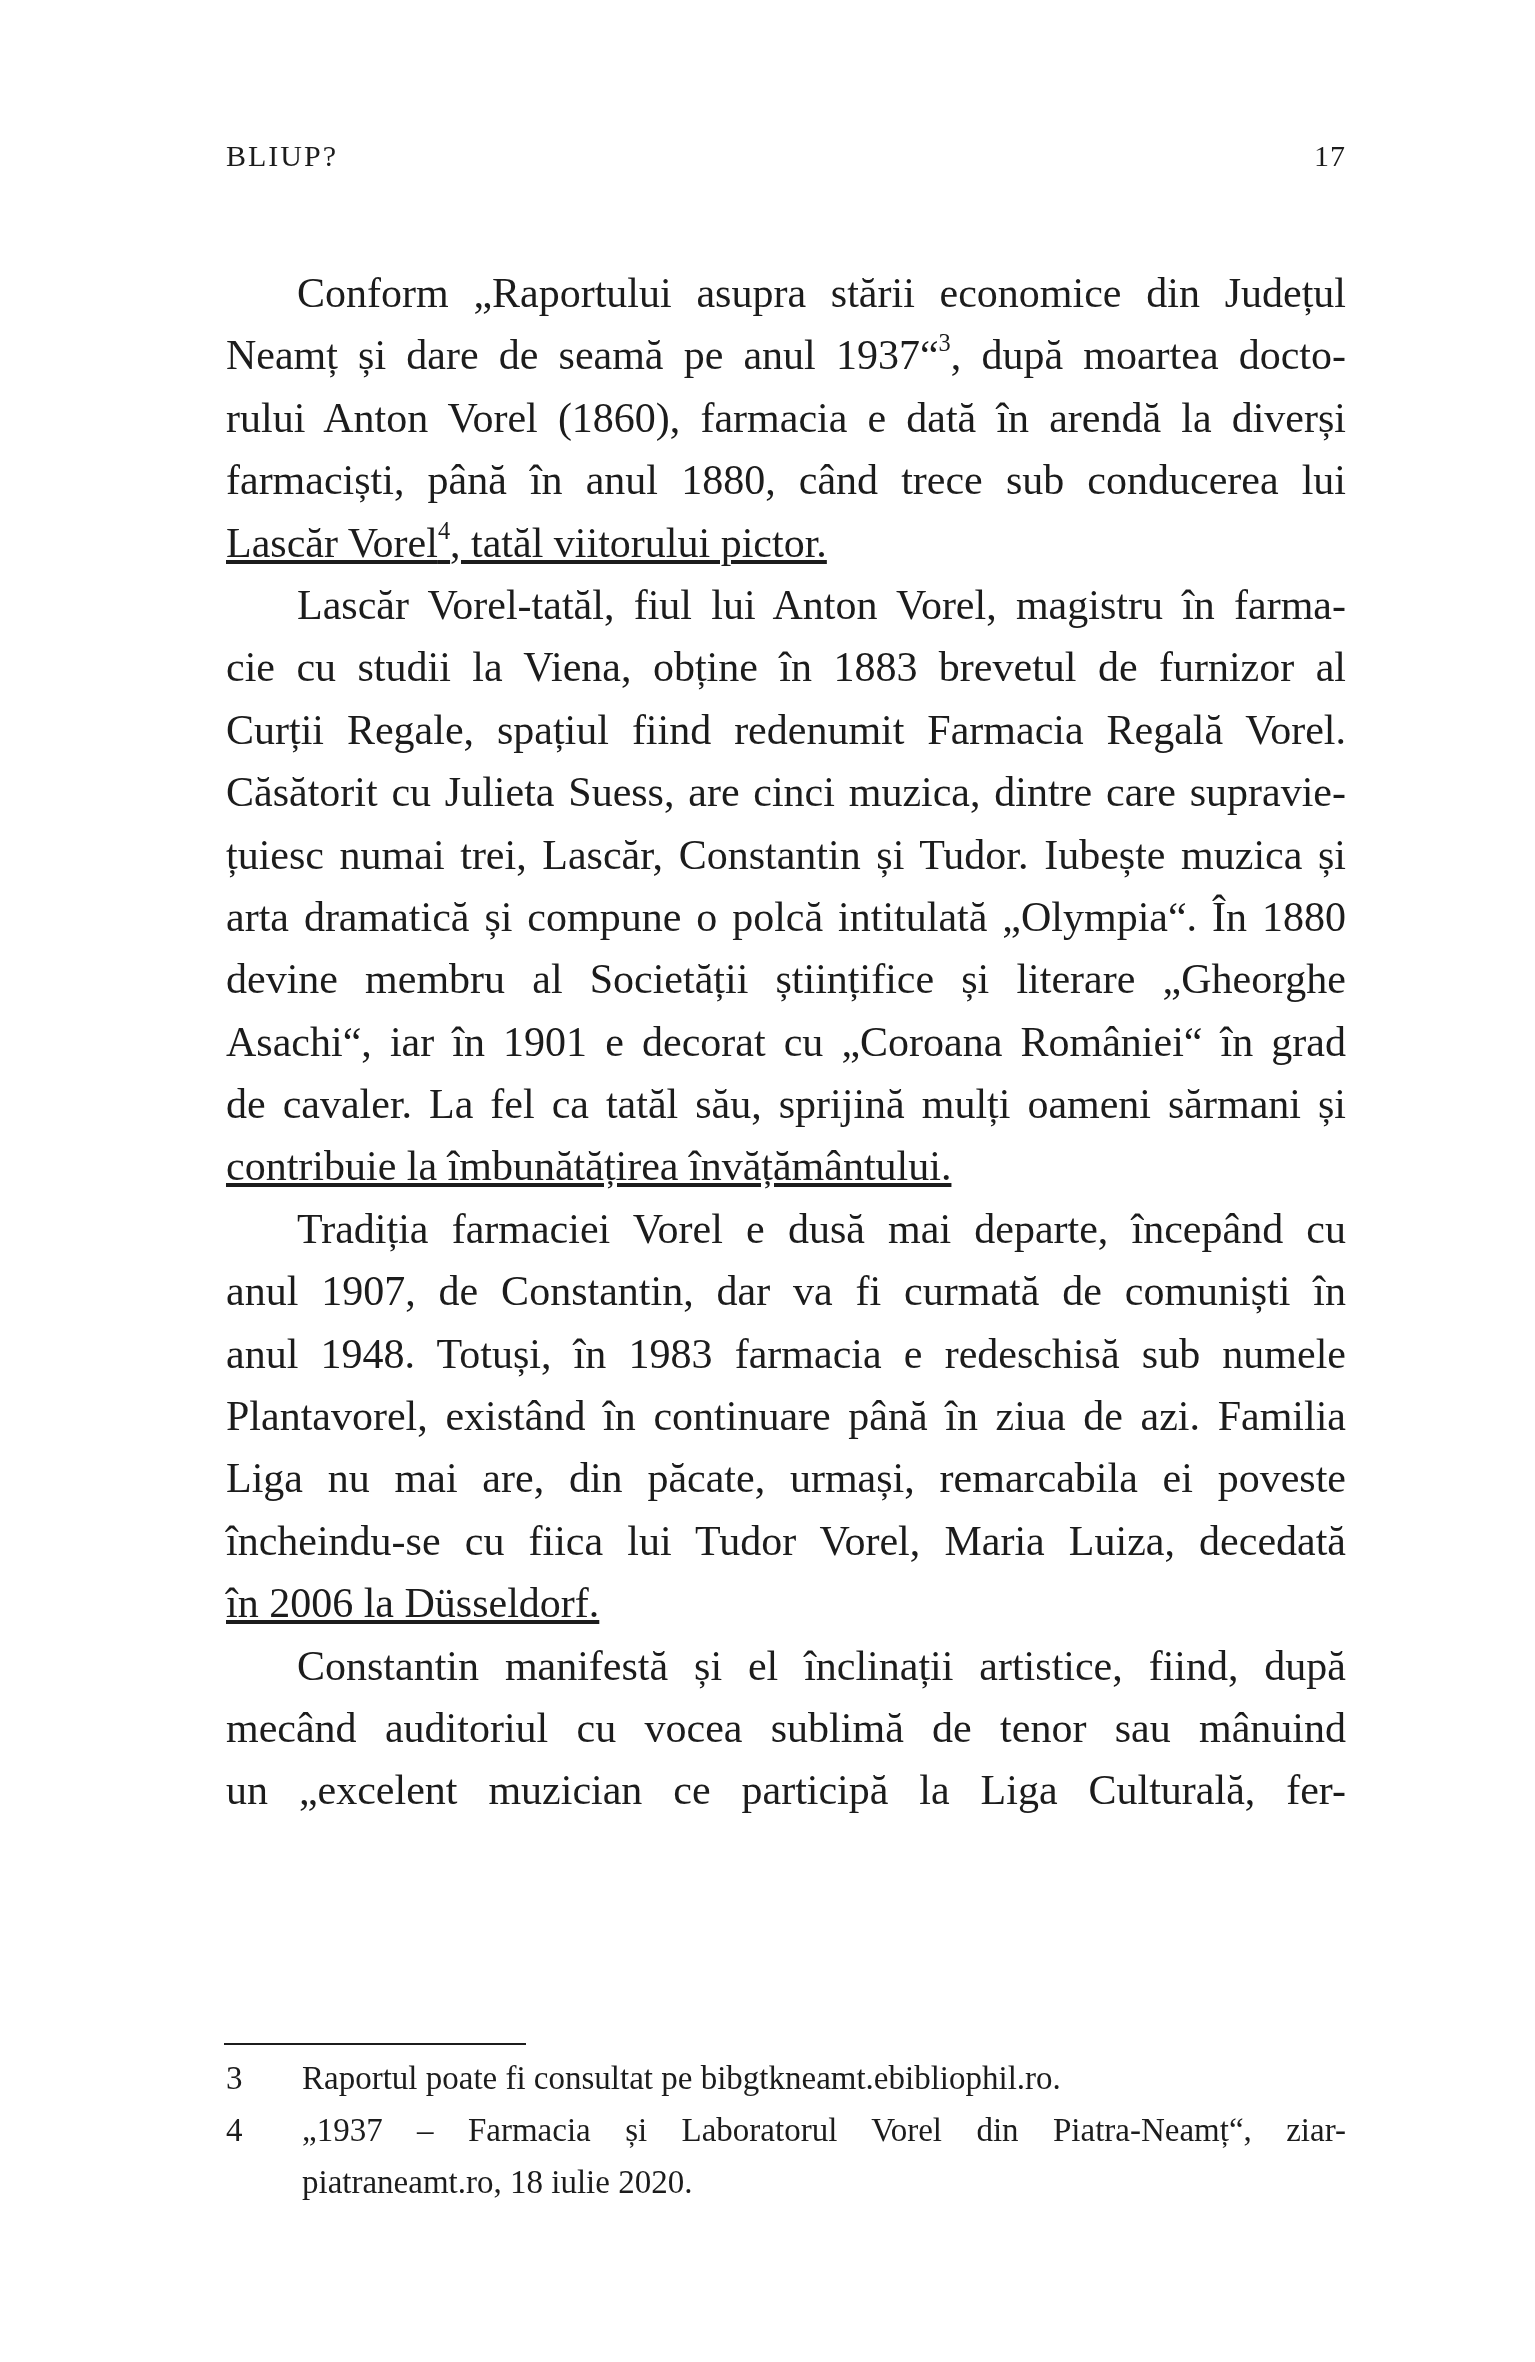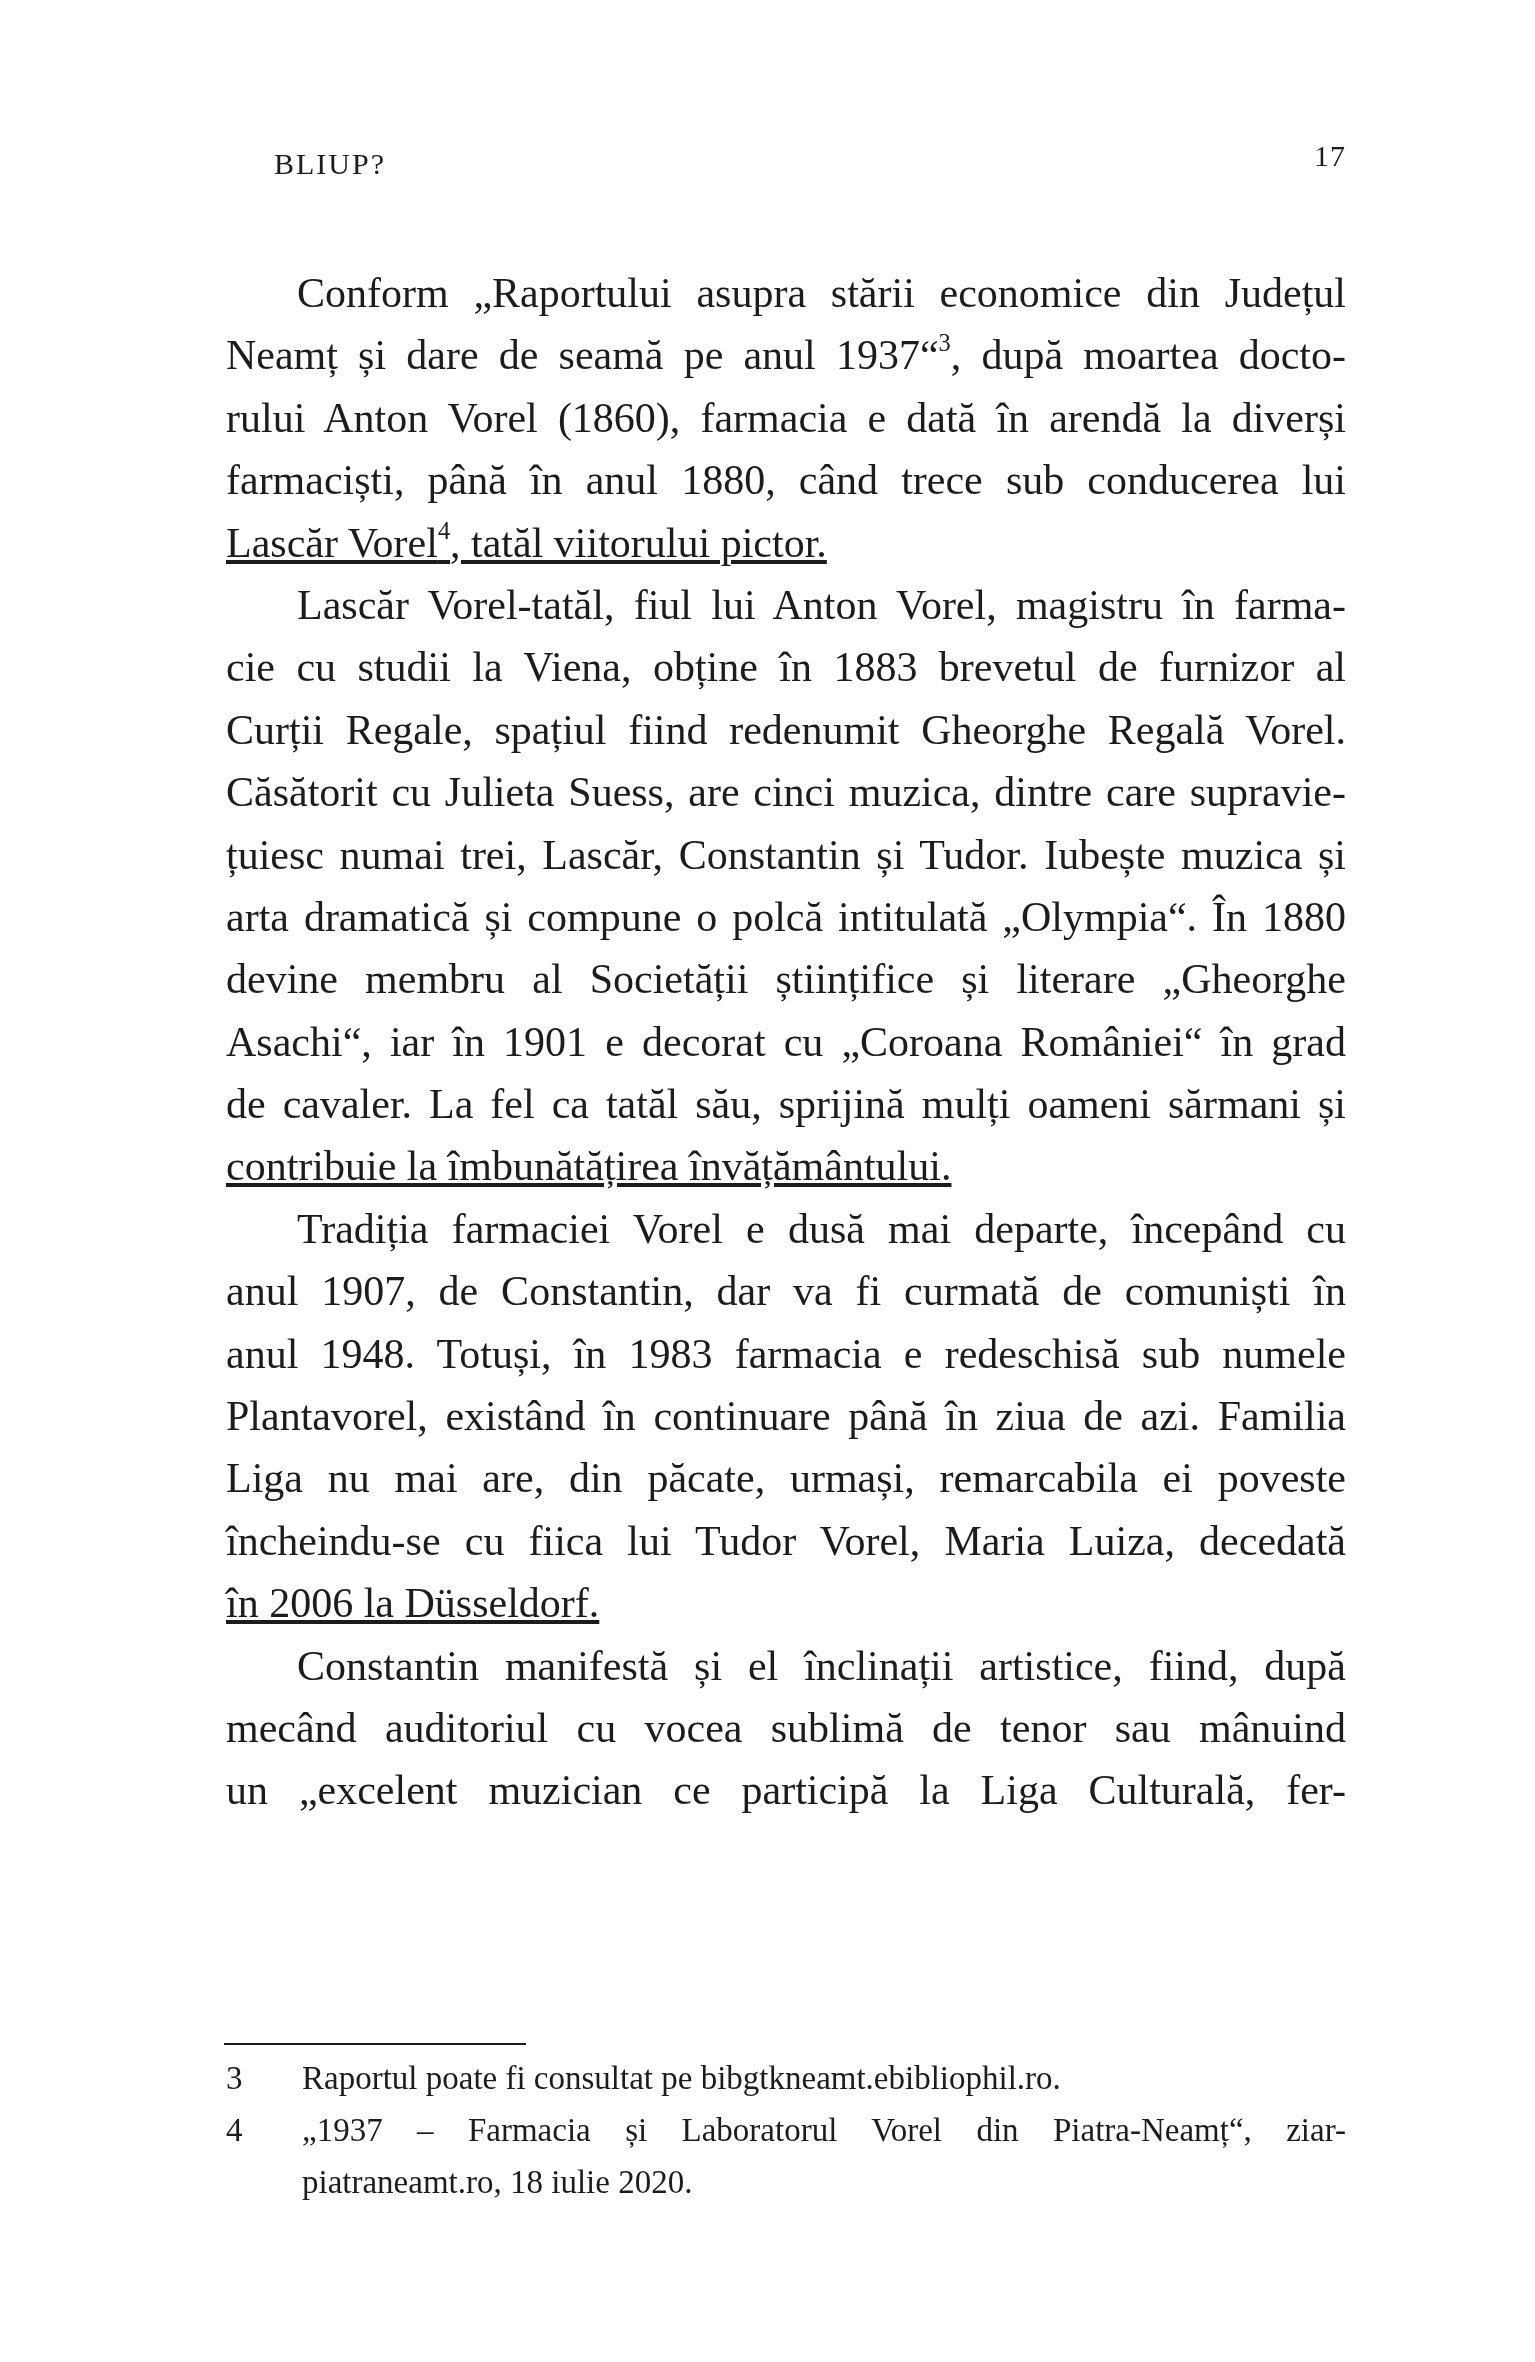--- a/index.html
+++ b/index.html
@@ -21,22 +21,21 @@
       left: 226px;
       width: 1120px;
       height: 40px;
       font-size: 30px;
       line-height: 40px;
       letter-spacing: 2px;
     }
     .running-head .title {
       position: absolute;
       left: 0;
-      top: 8px;
-      margin-left: 48px;
+      top: 0;
     }
     .running-head .folio {
       position: absolute;
       right: 0;
       top: 0;
       letter-spacing: 1px;
     }
     .body-text {
       position: absolute;
       top: 262px;
@@ -123,21 +122,21 @@
   <p>
       <span class="line indent">Conform „Raportului asupra stării economice din Județul</span>
       <span class="line">Neamț și dare de seamă pe anul 1937“<sup>3</sup>, după moartea docto-</span>
       <span class="line">rului Anton Vorel (1860), farmacia e dată în arendă la diverși</span>
       <span class="line">farmaciști, până în anul 1880, când trece sub conducerea lui</span>
       <span class="line last">Lascăr Vorel<sup>4</sup>, tatăl viitorului pictor.</span>
     </p>
   <p>
       <span class="line indent">Lascăr Vorel-tatăl, fiul lui Anton Vorel, magistru în farma-</span>
       <span class="line">cie cu studii la Viena, obține în 1883 brevetul de furnizor al</span>
-      <span class="line">Curții Regale, spațiul fiind redenumit Gheorghe Regală Vorel.</span>
+      <span class="line">Curții Regale, spațiul fiind redenumit Farmacia Regală Vorel.</span>
       <span class="line">Căsătorit cu Julieta Suess, are cinci muzica, dintre care supravie-</span>
       <span class="line">țuiesc numai trei, Lascăr, Constantin și Tudor. Iubește muzica și</span>
       <span class="line">arta dramatică și compune o polcă intitulată „Olympia“. În 1880</span>
       <span class="line">devine membru al Societății științifice și literare „Gheorghe</span>
       <span class="line">Asachi“, iar în 1901 e decorat cu „Coroana României“ în grad</span>
       <span class="line">de cavaler. La fel ca tatăl său, sprijină mulți oameni sărmani și</span>
       <span class="line last">contribuie la îmbunătățirea învățământului.</span>
     </p>
   <p>
       <span class="line indent">Tradiția farmaciei Vorel e dusă mai departe, începând cu</span>

